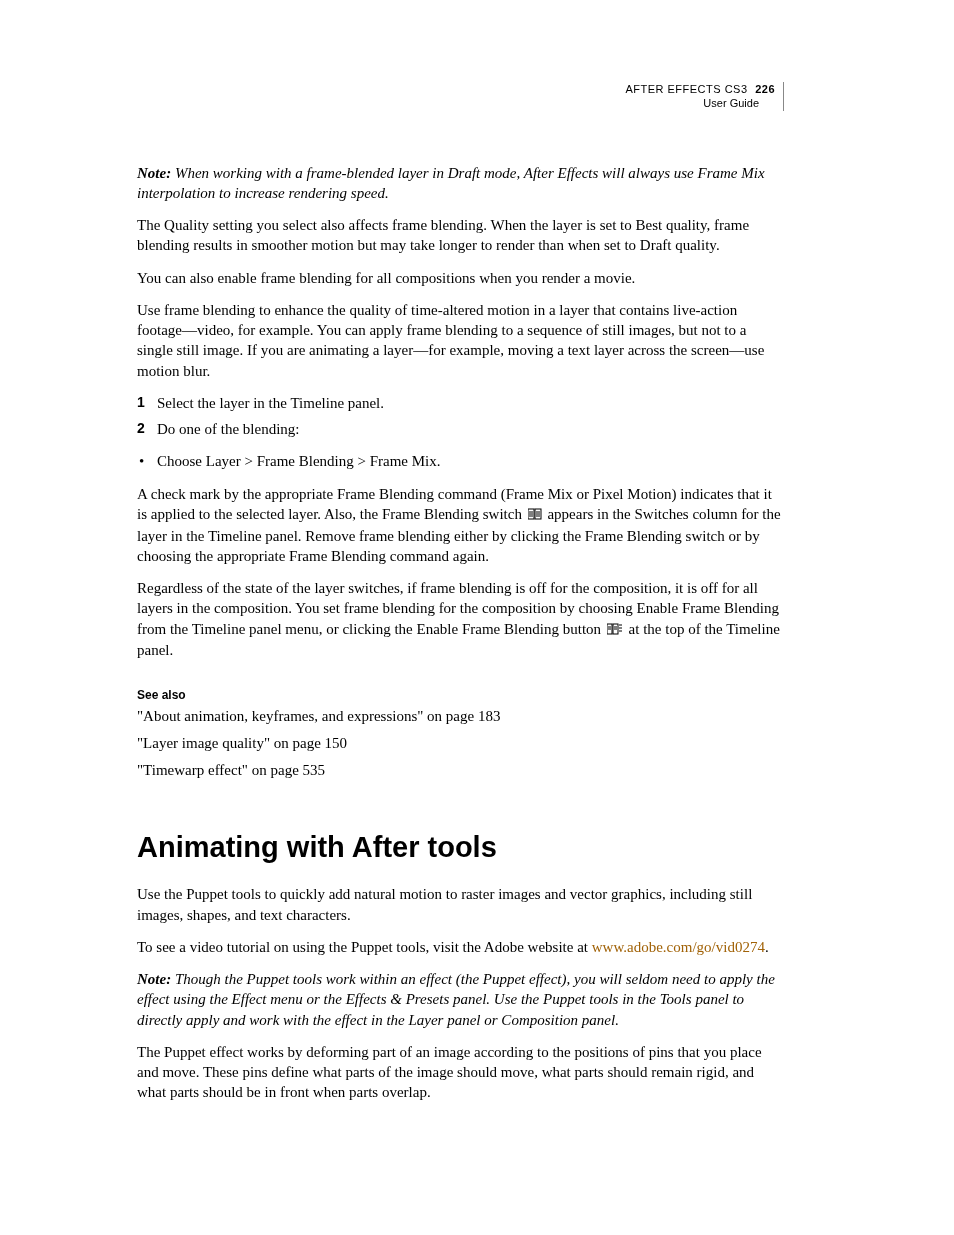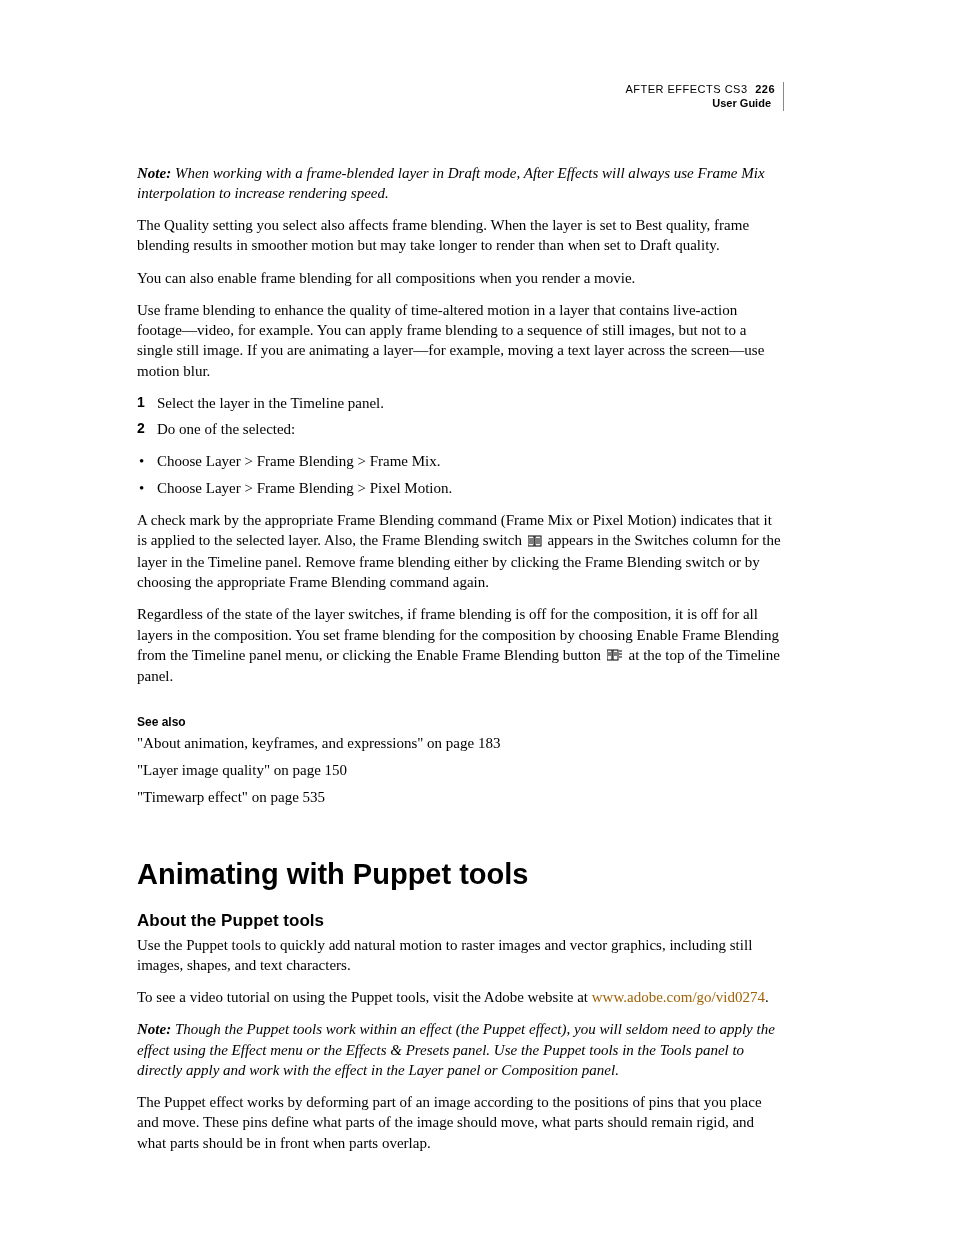--- a/index.html
+++ b/index.html
@@ -27,22 +27,22 @@
     letter-spacing: 0.5px;
     display: inline-block;
     padding-right: 8px;
     border-right: 1px solid #888;
   }
   .header-line1 .pnum {
     font-weight: bold;
     margin-left: 4px;
   }
   .header-line2 {
-    font-weight: bold;
-    padding-right: 12px;
+    font-weight: normal;
+    padding-right: 24px;
     border-right: 1px solid #888;
     display: inline-block;
   }
   p.body {
     font-size: 15px;
     line-height: 1.35;
     margin: 0 0 12px 0;
     text-align: left;
   }
   .note-label {
@@ -142,26 +142,25 @@
   </p>
 
   <p class="body">The Quality setting you select also affects frame blending. When the layer is set to Best quality, frame blending results in smoother motion but may take longer to render than when set to Draft quality.</p>
 
   <p class="body">You can also enable frame blending for all compositions when you render a movie.</p>
 
   <p class="body">Use frame blending to enhance the quality of time-altered motion in a layer that contains live-action footage—video, for example. You can apply frame blending to a sequence of still images, but not to a single still image. If you are animating a layer—for example, moving a text layer across the screen—use motion blur.</p>
 
   <ol class="steps">
     <li><span class="num">1</span><span>Select the layer in the Timeline panel.</span></li>
-    <li><span class="num">2</span><span>Do one of the selected:</span></li>
+    <li><span class="num">2</span><span>Do one of the blending:</span></li>
   </ol>
 
   <ul class="bullets">
     <li>Choose Layer &gt; Frame Blending &gt; Frame Mix.</li>
-    <li>Choose Layer &gt; Frame Blending &gt; Pixel Motion.</li>
   </ul>
 
   <p class="body">
     <span>A check mark by the appropriate Frame Blending command (Frame Mix or Pixel Motion) indicates that it is applied to the selected layer. Also, the Frame Blending switch </span><span class="inline-icon"><svg width="14" height="12" viewBox="0 0 14 12">
           <rect x="0" y="1" width="6" height="10" fill="none" stroke="#000" stroke-width="1"></rect>
           <rect x="7" y="1" width="6" height="10" fill="none" stroke="#000" stroke-width="1"></rect>
           <line x1="1" y1="4" x2="5" y2="4" stroke="#000"></line>
           <line x1="1" y1="6" x2="5" y2="6" stroke="#000"></line>
           <line x1="1" y1="8" x2="5" y2="8" stroke="#000"></line>
           <line x1="8" y1="4" x2="12" y2="4" stroke="#000"></line>
@@ -182,23 +181,22 @@
           <line x1="7" y1="4" x2="10" y2="4" stroke="#000"></line>
           <line x1="7" y1="6" x2="10" y2="6" stroke="#000"></line>
         </svg></span><span> at the top of the Timeline panel.</span>
   </p>
 
   <h3 class="see-also">See also</h3>
   <p class="see-link">"About animation, keyframes, and expressions" on page 183</p>
   <p class="see-link">"Layer image quality" on page 150</p>
   <p class="see-link">"Timewarp effect" on page 535</p>
 
-  <h1 class="section">Animating with Puppet tools</h1>
-
-  <h2 class="subhead">About the Puppet tools</h2>
+  <h1 class="section">Animating with After tools</h1>
+
 
   <p class="body">Use the Puppet tools to quickly add natural motion to raster images and vector graphics, including still images, shapes, and text characters.</p>
 
   <p class="body">
     <span>To see a video tutorial on using the Puppet tools, visit the Adobe website at </span><a class="link">www.adobe.com/go/vid0274</a><span>.</span>
   </p>
 
   <p class="body">
     <span class="note-label">Note:</span><span class="note-body"> Though the Puppet tools work within an effect (the Puppet effect), you will seldom need to apply the effect using the Effect menu or the Effects &amp; Presets panel. Use the Puppet tools in the Tools panel to directly apply and work with the effect in the Layer panel or Composition panel.</span>
   </p>

